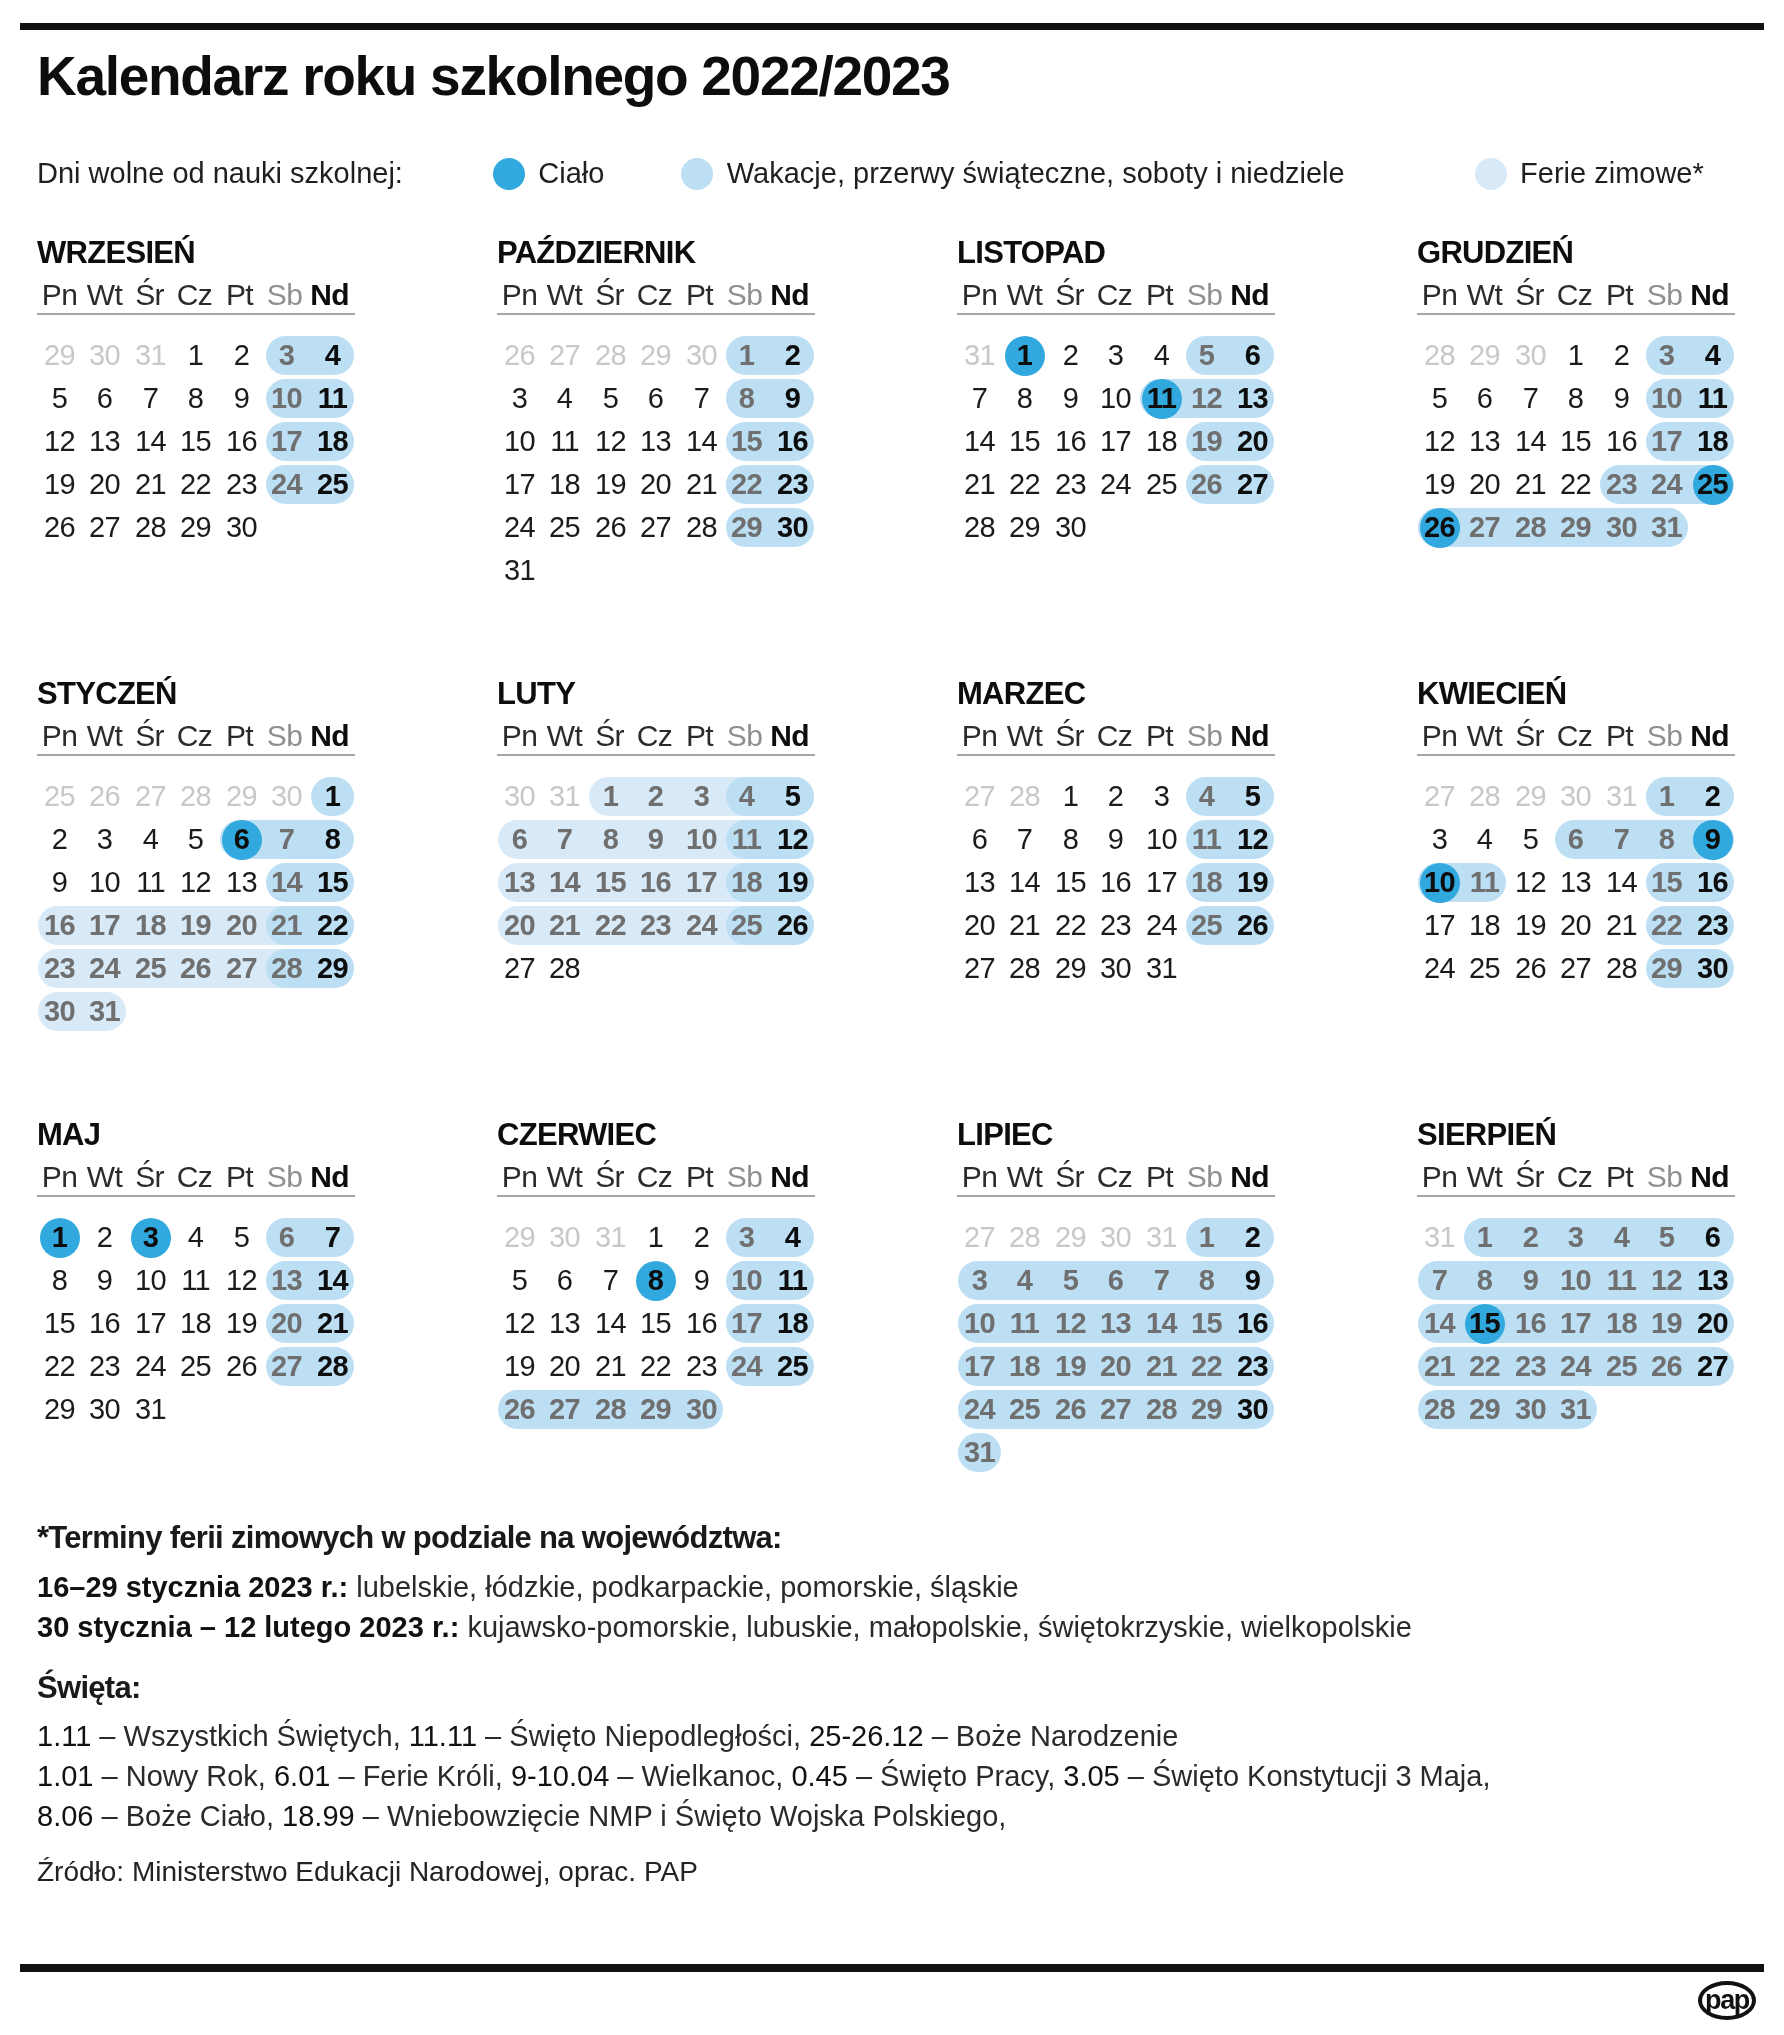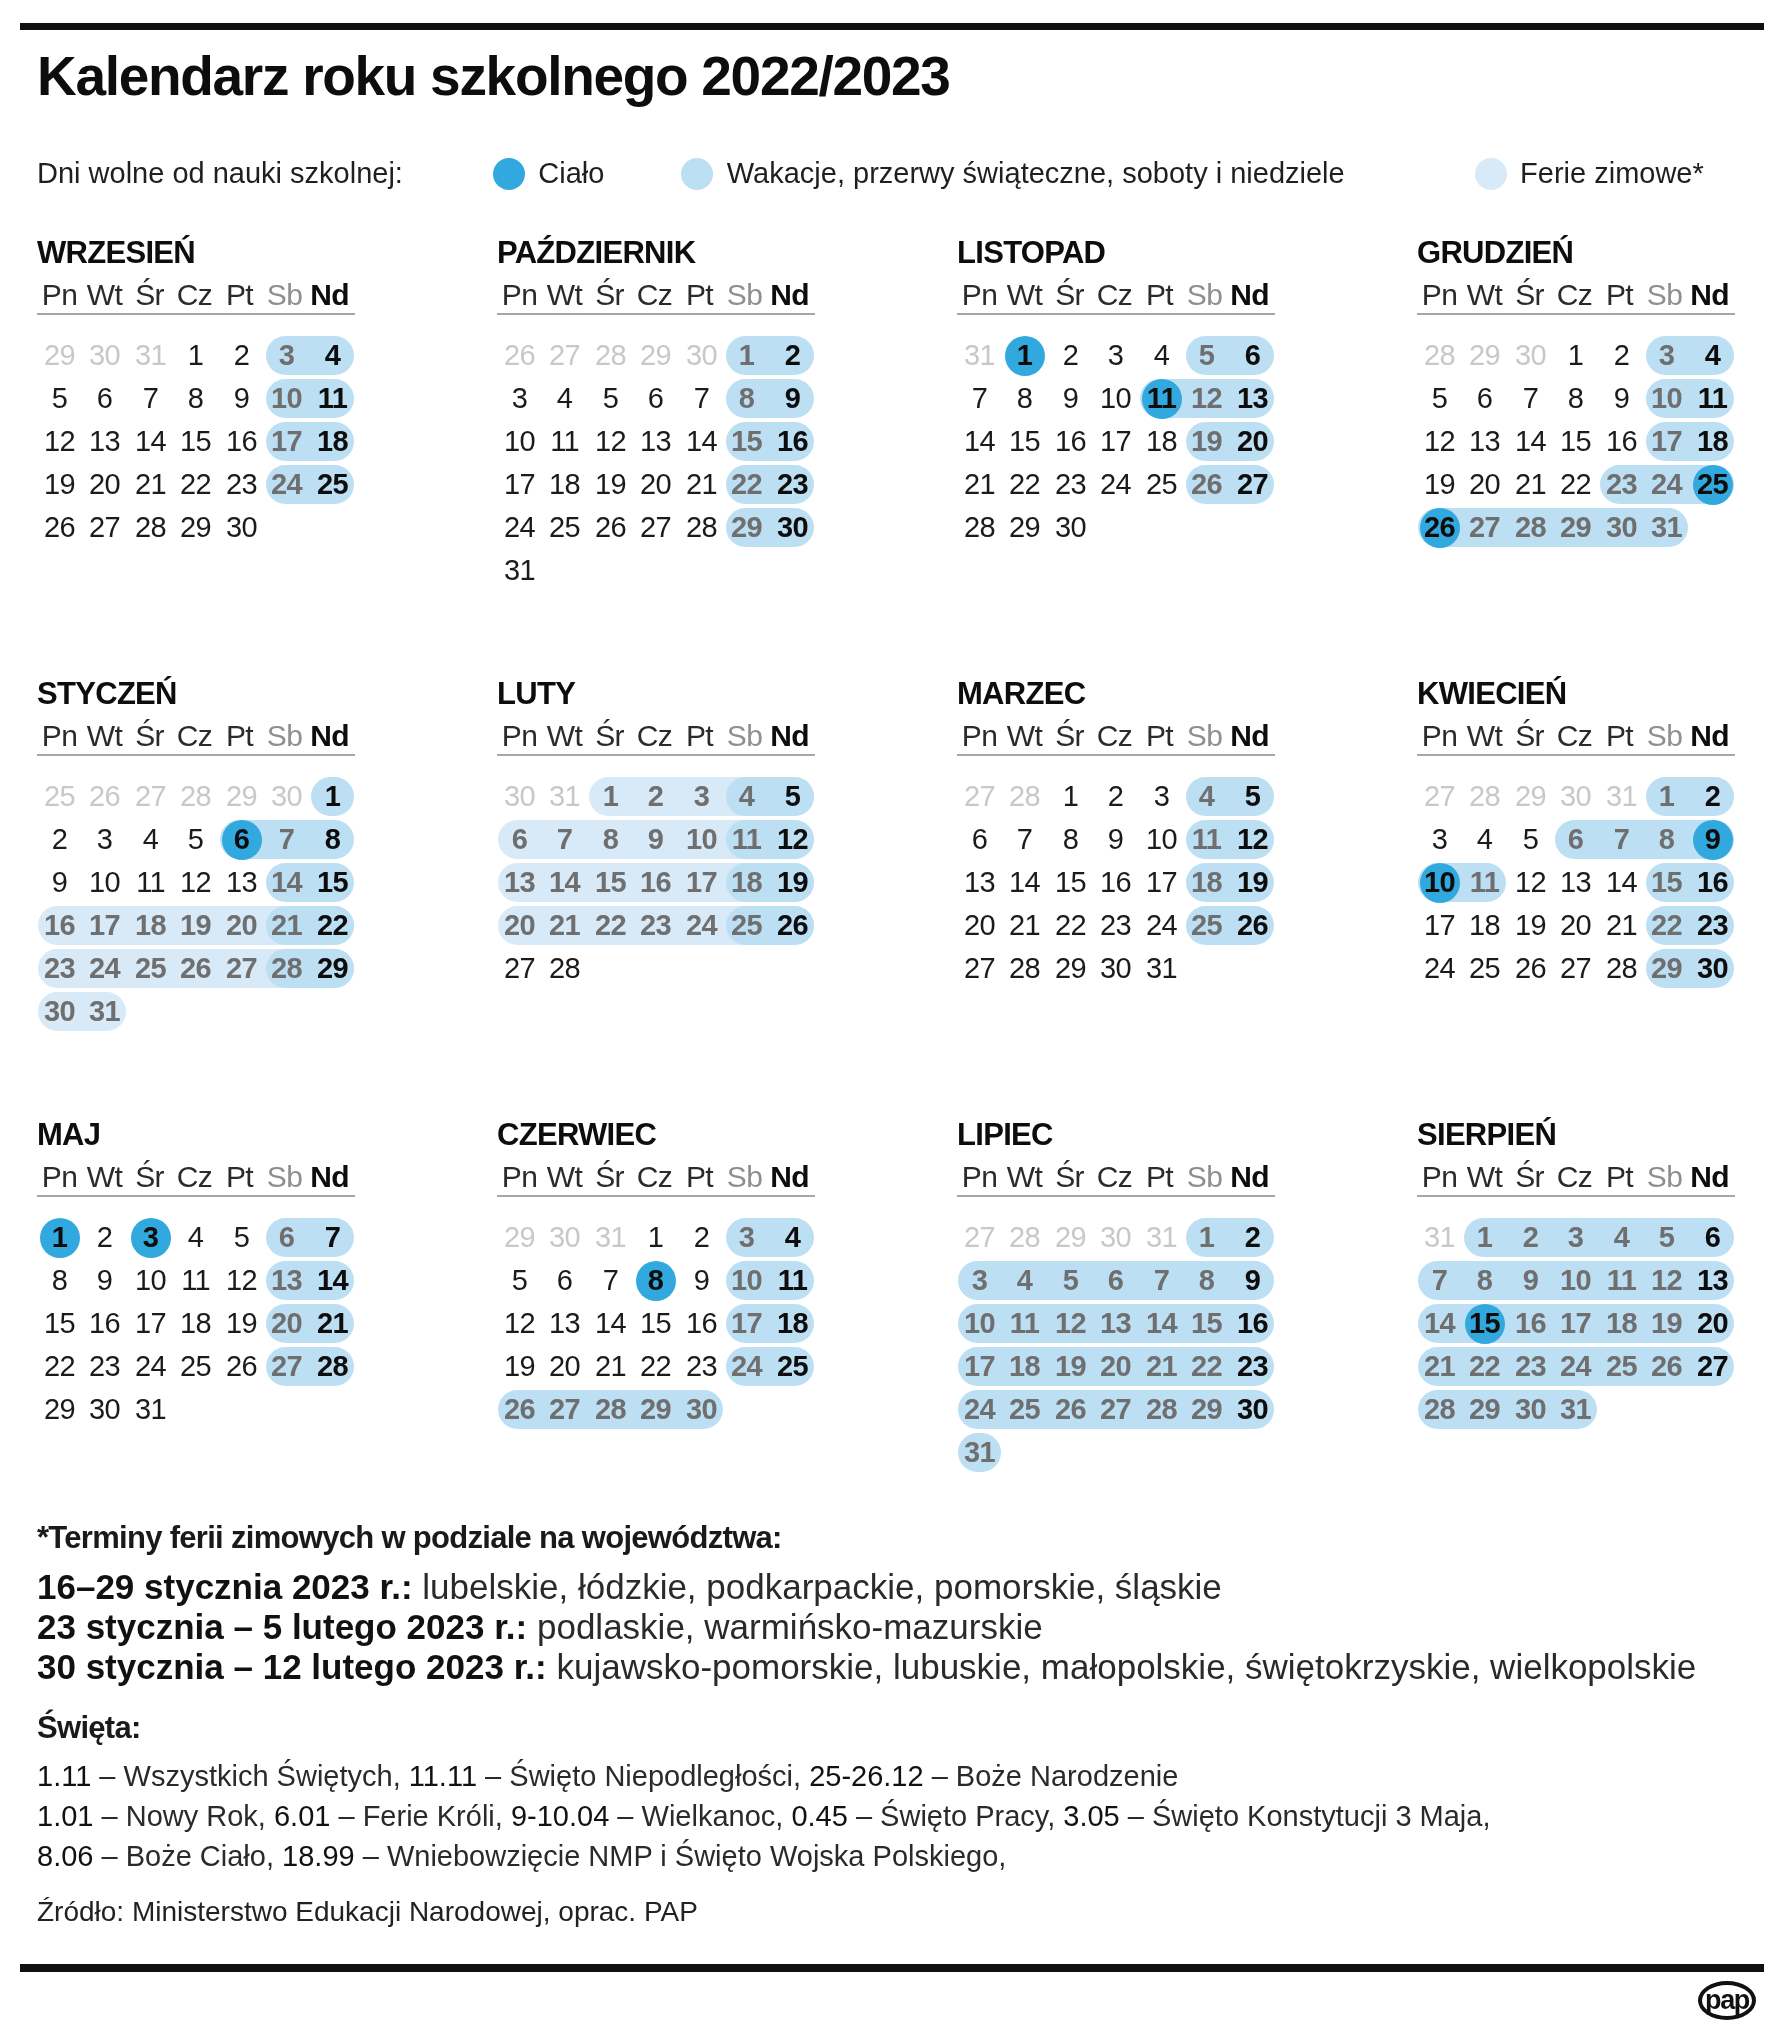--- a/index.html
+++ b/index.html
@@ -42,21 +42,21 @@
     position:absolute;top:0;width:45px;line-height:43px;text-align:center;
     font-size:29px;letter-spacing:-0.7px;z-index:2;
   }
   .d-out{color:#c8c8c8;}
   .d-norm{color:#1b1b1b;}
   .d-gray{color:#6f6f6f;font-weight:700;}
   .d-bold{color:#0d0d0d;font-weight:700;}
   
   .footer{position:absolute;left:37px;top:1520px;width:1712px;}
   .ferie-heading,.holidays-heading{font-size:31px;font-weight:800;margin:0 0 10.7px 0;letter-spacing:-0.7px;}
-  .ferie-row{font-size:35px;line-height:40px;color:#2a2a2a;}
+  .ferie-row{font-size:29px;line-height:40px;color:#2a2a2a;}
   .ferie-row .term{font-weight:700;color:#111;}
   .holidays-heading{margin-top:23px;}
   .holiday-line{font-size:29px;line-height:40px;color:#2a2a2a;}
   .holiday-line .bold{font-weight:400;color:#111;}
   .source{font-size:28px;color:#222;margin-top:20px;}
   
   .pap-logo{
     position:absolute;right:28px;top:1981px;width:58px;height:39px;
     border:4px solid #111;border-radius:50%;display:flex;align-items:center;justify-content:center;
     box-sizing:border-box;
@@ -868,21 +868,20 @@
           <span class="day d-gray" style="left: 136px;">31</span>
         </div>
       </div>
     </div>
   </div>
 
 <div class="footer">
   <h2 class="ferie-heading">*Terminy ferii zimowych w podziale na województwa:</h2>
   <div id="ferie-rows">
       <div class="ferie-row"><span class="term">16–29 stycznia 2023 r.:</span><span class="regions"> lubelskie, łódzkie, podkarpackie, pomorskie, śląskie</span></div>
-      <div class="ferie-row"><span class="term">23 stycznia – 5 lutego 2023 r.:</span><span class="regions"> podlaskie, warmińsko-mazurskie</span></div>
       <div class="ferie-row"><span class="term">30 stycznia – 12 lutego 2023 r.:</span><span class="regions"> kujawsko-pomorskie, lubuskie, małopolskie, świętokrzyskie, wielkopolskie</span></div>
     </div>
   <h2 class="holidays-heading">Święta:</h2>
   <div id="holiday-lines">
       <div class="holiday-line"><span class="bold">1.11</span><span> – Wszystkich Świętych, </span><span class="bold">11.11</span><span> – Święto Niepodległości, </span><span class="bold">25-26.12</span><span> – Boże Narodzenie</span></div>
       <div class="holiday-line"><span class="bold">1.01</span><span> – Nowy Rok, </span><span class="bold">6.01</span><span> – Ferie Króli, </span><span class="bold">9-10.04</span><span> – Wielkanoc, </span><span class="bold">0.45</span><span> – Święto Pracy, </span><span class="bold">3.05</span><span> – Święto Konstytucji 3 Maja,</span></div>
       <div class="holiday-line"><span class="bold">8.06</span><span> – Boże Ciało, </span><span class="bold">18.99</span><span> – Wniebowzięcie NMP i Święto Wojska Polskiego,</span></div>
     </div>
   <div class="source">Źródło: Ministerstwo Edukacji Narodowej, oprac. PAP</div>
 </div>

